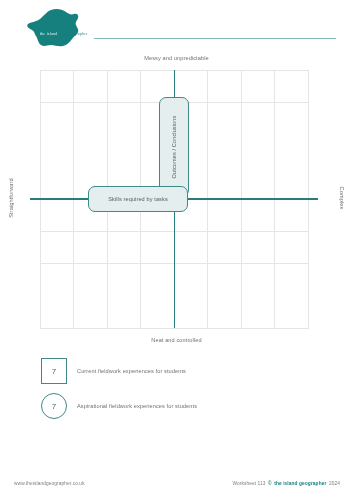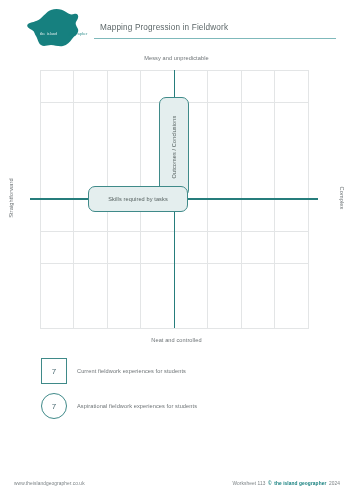--- a/index.html
+++ b/index.html
@@ -247,21 +247,20 @@
     <svg id="logo-island" viewBox="0 0 68 42">
       <path d="M10 24 C6 22 4 20 6 18 C9 16 14 16 18 13 C22 10 24 6 29 4
                C34 2 40 3 44 6 C47 8 49 9 52 8 C55 7 57 9 56 12
                C55 15 53 16 54 19 C55 22 57 23 56 26 C55 29 52 30 50 33
                C48 36 45 39 41 40 C37 41 33 39 29 39 C25 39 22 41 19 39
                C16 37 16 33 14 30 C12 27 13 26 10 24 Z" fill="#16807f"></path>
     </svg>
     <span id="logo-text-the-island">the island</span>
     <span id="logo-text-geographer">geographer</span>
   </div>
-  <div id="page-title">Mapping Progression in Fieldwork</div>
   <div id="title-rule"></div>
 </div>
 
 <div id="chart">
 
   <div id="grid"></div>
 
   <div id="axis-vertical"></div>
   <div id="axis-horizontal"></div>
 

